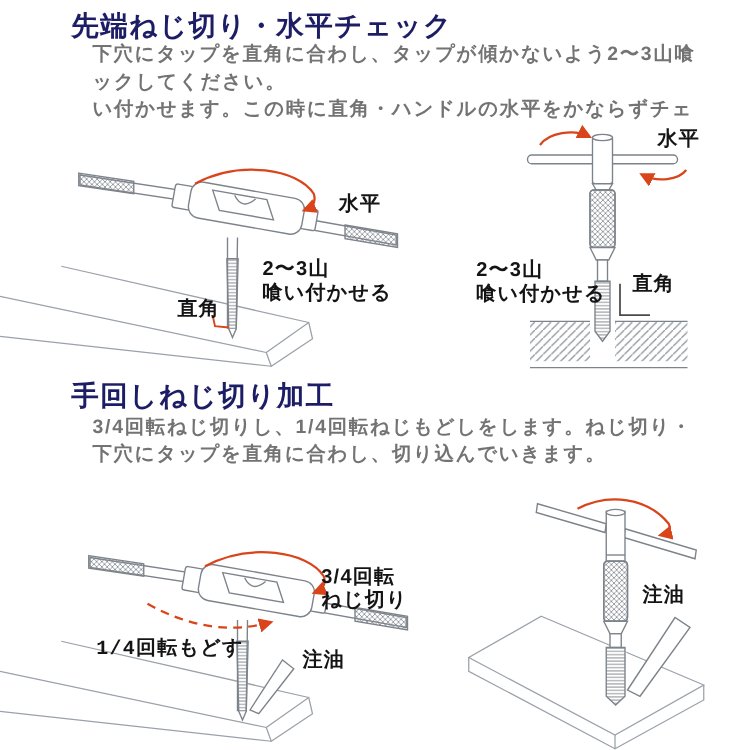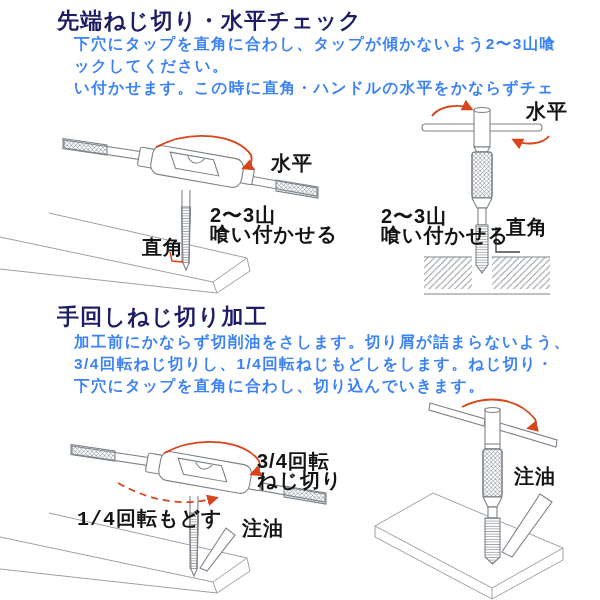--- a/index.html
+++ b/index.html
@@ -1,21 +1,21 @@
 <!DOCTYPE html>
 <html><head>
 <meta charset="utf-8">
 <style>
   html,body{margin:0;padding:0;background:#fff;}
   .stage{position:relative;width:600px;height:600px;background:#fff;overflow:hidden;
          font-family:"Liberation Sans","DejaVu Sans",sans-serif;}
   .hd{position:absolute;font-size:22px;font-weight:bold;color:#1d1d66;letter-spacing:1.2px;white-space:nowrap;}
-  .bodytxt{position:absolute;font-size:15.5px;font-weight:600;color:#3b82f6;letter-spacing:1.4px;
+  .bodytxt{position:absolute;font-size:15.5px;font-weight:600;color:#737373;letter-spacing:1.4px;
            line-height:22px;white-space:nowrap;}
-  .lbl{position:absolute;font-size:20px;font-weight:bold;color:#141414;letter-spacing:1px;
+  .lbl{position:absolute;font-size:16px;font-weight:bold;color:#141414;letter-spacing:1px;
        line-height:19px;white-space:nowrap;}
   svg.fig{position:absolute;overflow:visible;}
   .tool{stroke:#7d838a;stroke-width:1.1;fill:#fff;}
   .toolline{stroke:#7d838a;stroke-width:1.1;fill:none;}
   .blockline{stroke:#9aa1a8;stroke-width:1;fill:none;}
   .blockface{stroke:#9aa1a8;stroke-width:1;fill:#fff;}
   .red{stroke:#d9441a;stroke-width:1.8;fill:none;}
   .bracket{stroke:#4a4a4a;stroke-width:1.4;fill:none;}
   .patfill{stroke:#7d838a;stroke-width:1.1;}
 </style>
@@ -109,21 +109,20 @@
   </svg>
   <div class="lbl" style="left:526px;top:102px;">水平</div>
   <div class="lbl" style="left:381px;top:207px;">
     <div>2〜3山</div>
     <div>喰い付かせる</div>
   </div>
   <div class="lbl" style="left:506px;top:218px;">直角</div>
 
   <div class="hd" style="left:57px;top:302px;">手回しねじ切り加工</div>
   <div class="bodytxt" style="left:74px;top:331px;">
-    <div>加工前にかならず切削油をさします。切り屑が詰まらないよう、</div>
     <div>3/4回転ねじ切りし、1/4回転ねじもどしをします。ねじ切り・</div>
     <div>下穴にタップを直角に合わし、切り込んでいきます。</div>
   </div>
 
   <svg class="fig" style="left:0;top:395px;" width="340" height="205" viewBox="0 0 340 205">
     <g>
       <path class="blockline" d="M49,118 L247,163"></path>
       <path class="blockline" d="M0,142 L213,187"></path>
       <path class="blockface" d="M247,163 L250,176 L217,198 L213,187 Z"></path>
       <path class="blockline" d="M0,174 L217,198"></path>

